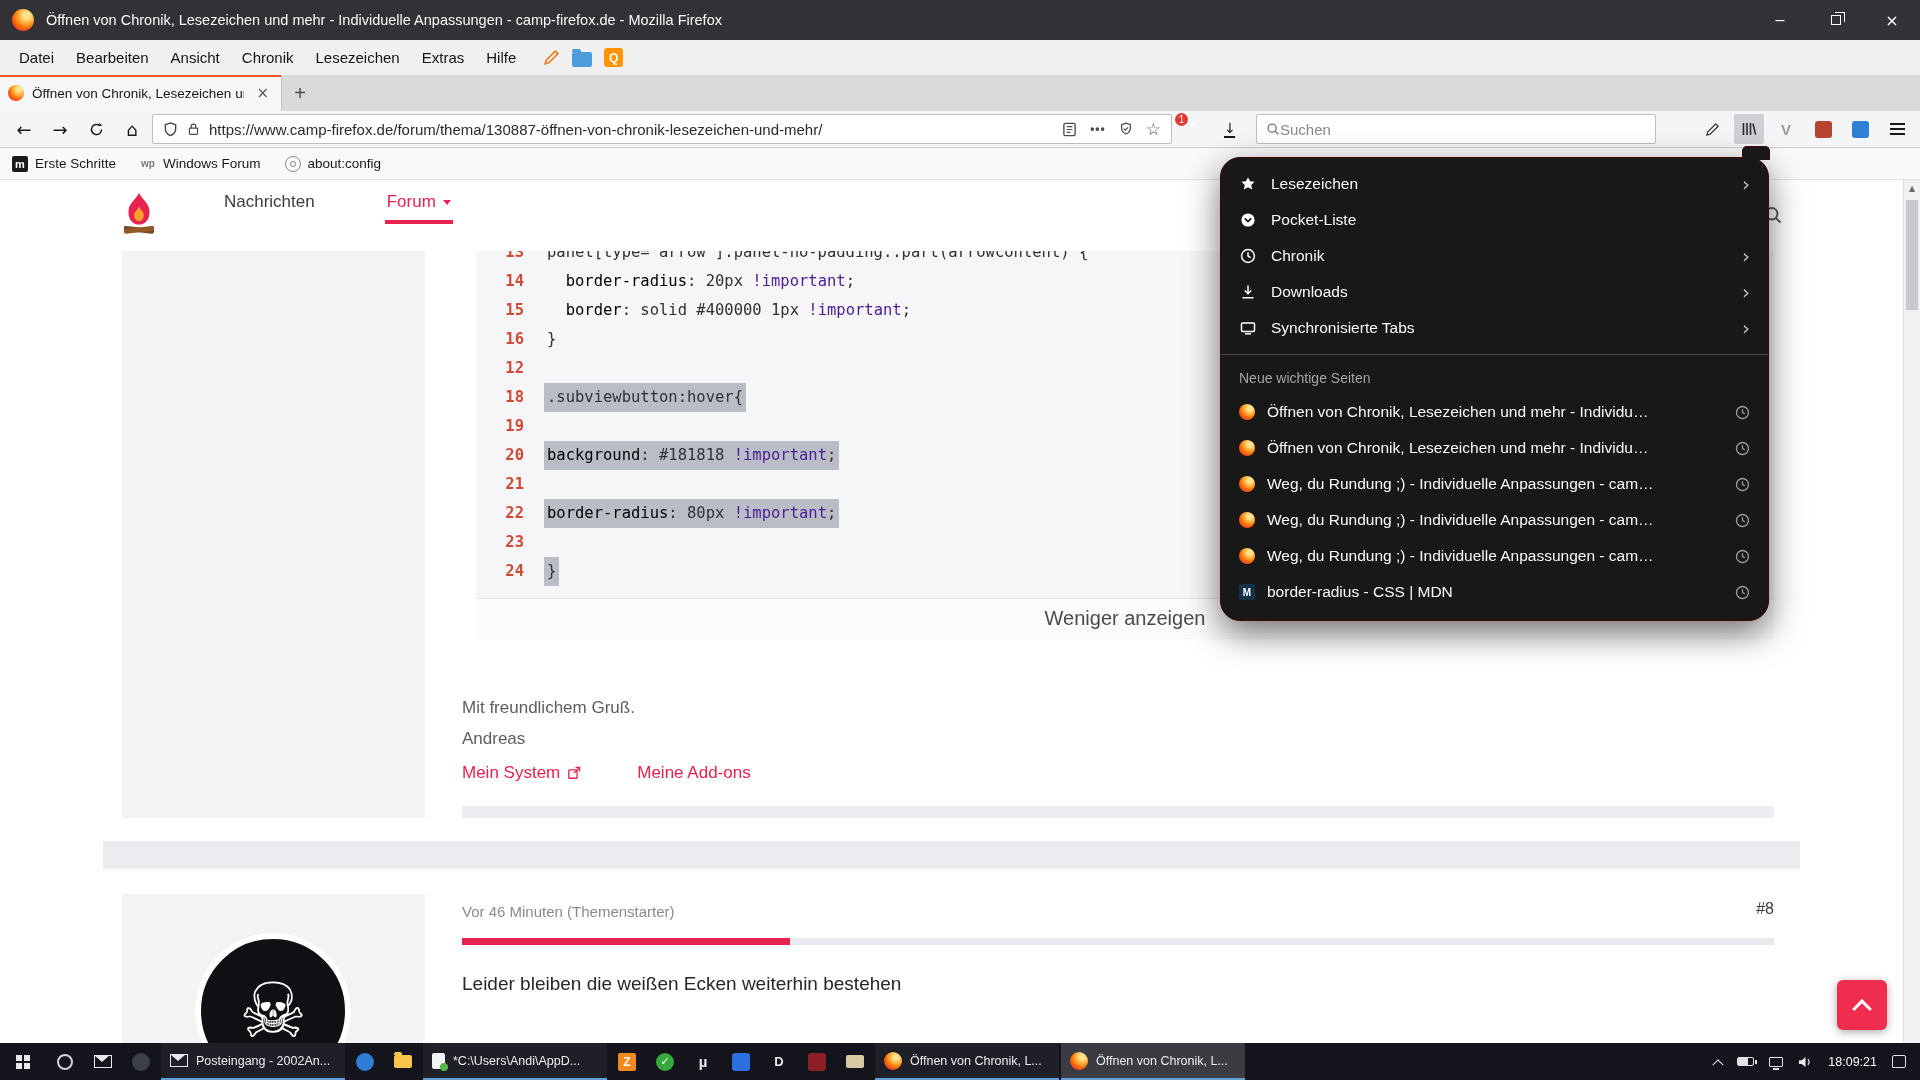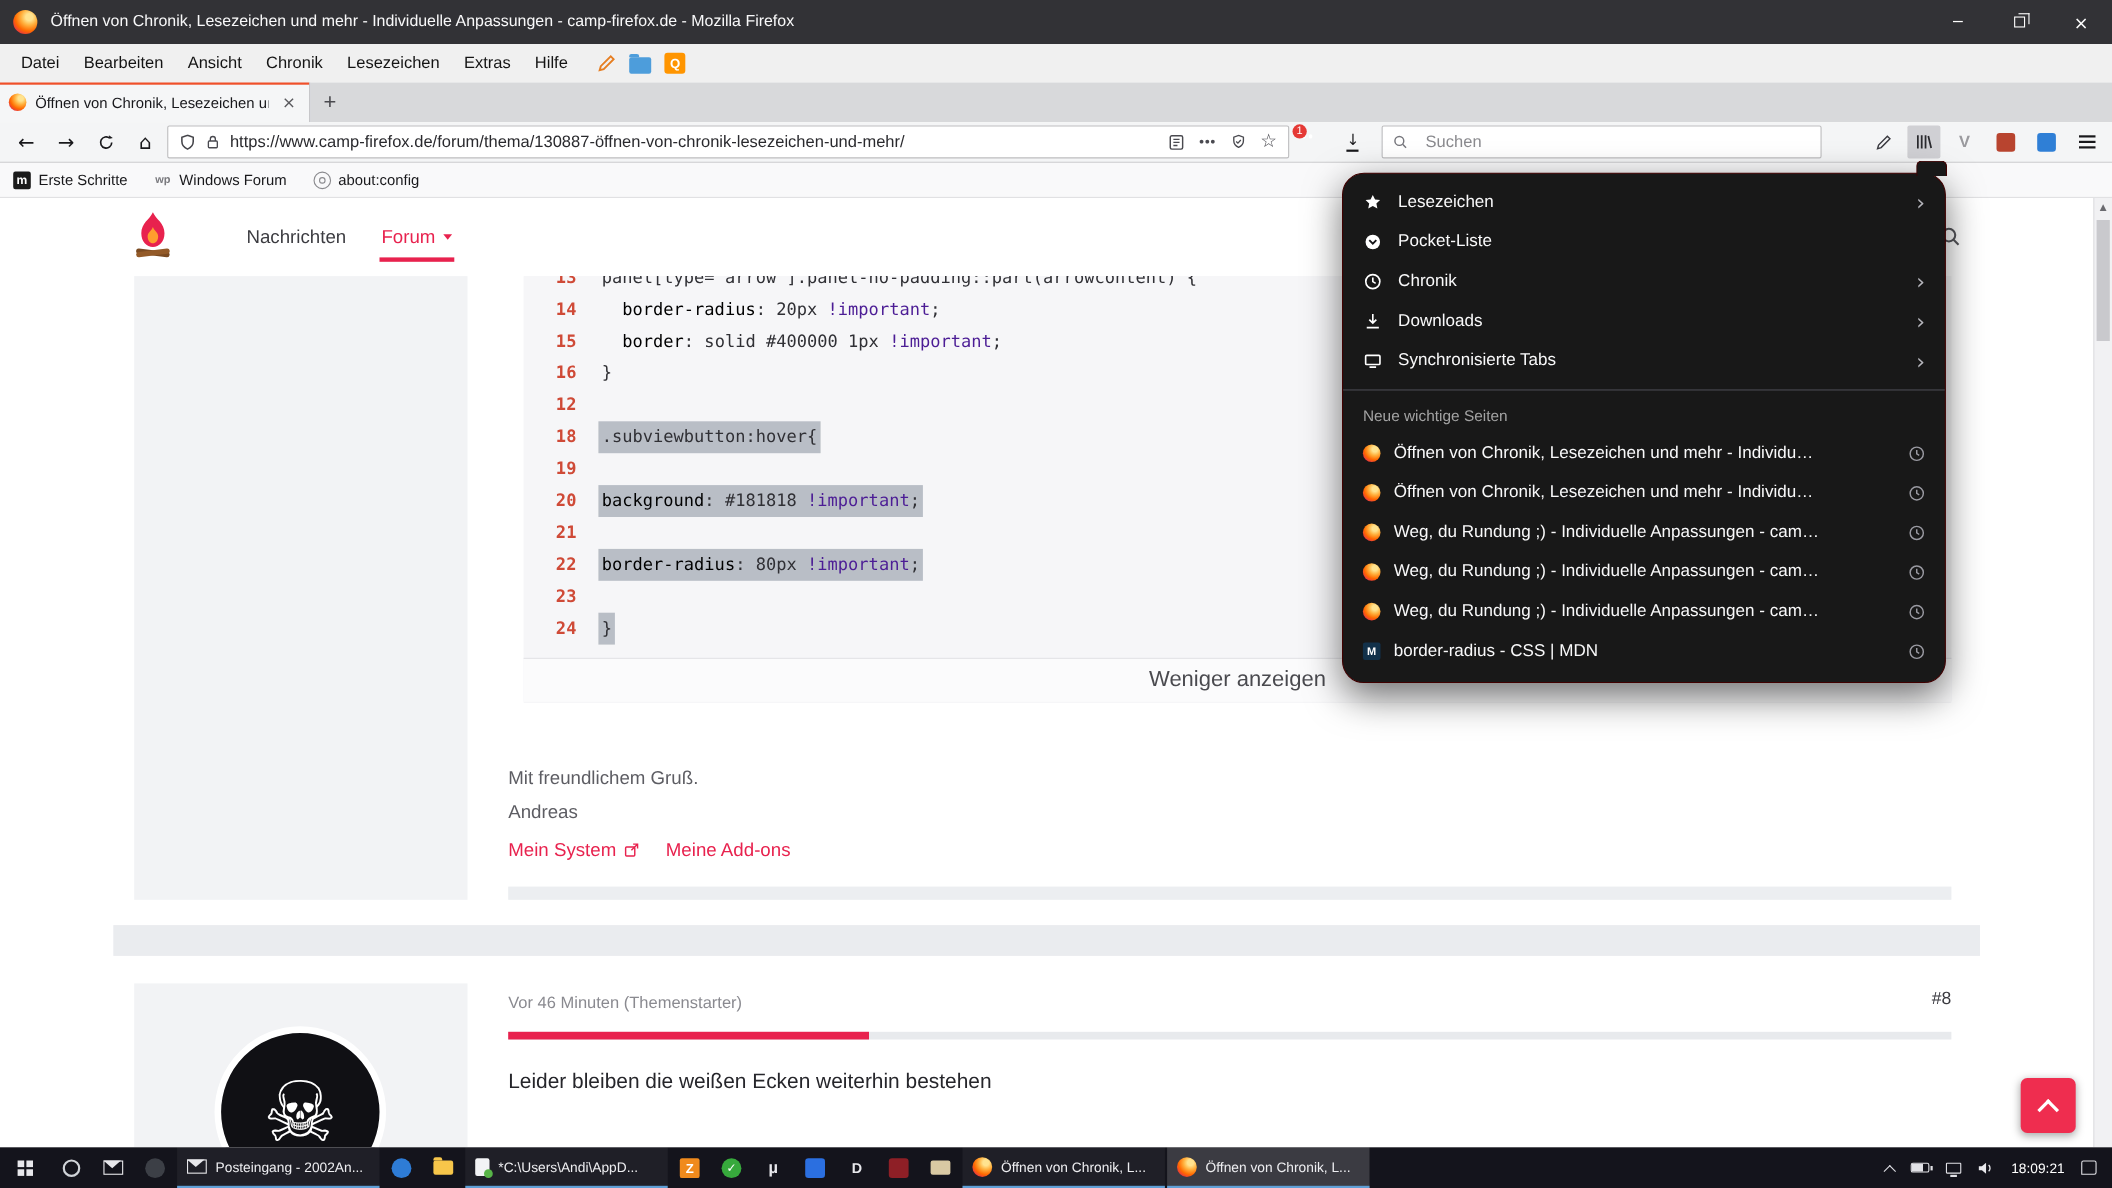--- a/index.html
+++ b/index.html
@@ -46,21 +46,21 @@
   .url-actions{display:flex;align-items:center;gap:13px;color:#4a4a50}
   .dots{font-weight:bold;font-size:12px;letter-spacing:1px}
   .star{font-size:17px;color:#4a4a50;line-height:1}
   .ghostery{position:relative;width:26px;height:26px;margin:0 4px;flex:none}
   .ghost{width:17px;height:19px;background:#29a8e0;border-radius:8px 8px 2px 2px;margin:4px auto 0;position:relative}
   .ghost::before{content:'';position:absolute;left:4px;top:6px;width:3px;height:4px;background:#fff;border-radius:2px;box-shadow:6px 0 0 #fff}
   .badge{position:absolute;top:-3px;left:-5px;background:#e53935;color:#fff;font-size:10px;line-height:13px;min-width:13px;text-align:center;border-radius:7px;padding:0 2px}
   .dl-wrap{display:flex;flex-direction:column;align-items:center}
   .dl-a{font-size:14px;line-height:1}
   .dl-bar{width:11px;height:2px;background:#18181b;margin-top:1px}
-  .searchbox{width:400px;height:30px;background:#fff;border:1px solid #bdbdbf;border-radius:2px;display:flex;align-items:center;padding:0 9px;gap:16px;margin-left:6px;flex:none}
+  .searchbox{width:400px;height:30px;background:#fff;border:1px solid #bdbdbf;border-radius:2px;display:flex;align-items:center;padding:0 9px;gap:0;margin-left:6px;flex:none}
   .searchbox input{border:none;outline:none;flex:1;font-family:"Liberation Sans",sans-serif;font-size:15px;color:#333;background:transparent}
   .searchbox input::placeholder{color:#8a8a8e}
   .right-icons{display:flex;align-items:center;gap:7px;margin-left:auto}
   .ri{width:30px;height:30px;display:grid;place-items:center;border-radius:2px;flex:none}
   .ri-library{background:#d0d0d4}
   .ext-v{color:#9a9a9e;font-weight:bold;font-size:15px}
   .ext-red{width:17px;height:17px;border-radius:3px;background:#b8442f}
   .ext-blue{width:17px;height:17px;border-radius:3px;background:#2f7fd6}
   .hamburger{width:15px;height:2px;background:#18181b;box-shadow:0 5px 0 #18181b,0 10px 0 #18181b;margin-bottom:10px}
 
@@ -71,21 +71,21 @@
   .bm-m{background:#1b1b1b;color:#fff;font-size:11px;font-weight:bold;border-radius:2px}
   .bm-wp{color:#7a7a7e;font-weight:bold;font-size:10px}
   .bm-gear{border:1.5px solid #8a8a8e;border-radius:50%;position:relative}
   .bm-gear::after{content:'';position:absolute;inset:4px;border:1.5px solid #8a8a8e;border-radius:50%}
 
   
   :root{--accent:#e8224e;--panel-bg:#181818;--panel-border:#400000}
   .content{position:absolute;left:0;top:180px;width:1920px;height:863px;background:#fff;overflow:hidden;z-index:10}
   .site-header{position:absolute;left:0;top:0;width:1903px;height:71px;background:#fff}
   .sh-logo{position:absolute;left:116px;top:11px}
-  .sh-nav{position:absolute;left:222px;top:0;height:71px;display:flex;align-items:center;gap:28px;font-size:17px;color:#3c3c41}
+  .sh-nav{position:absolute;left:222px;top:0;height:71px;display:flex;align-items:flex-start;gap:68px;font-size:17px;color:#3c3c41}
   .sh-item{display:flex;align-items:center;padding:8px 2px;border-bottom:4px solid transparent;margin-top:4px}
   .sh-item.active{color:var(--accent);border-bottom-color:var(--accent);font-weight:normal}
   .sh-caret{width:0;height:0;border-left:4px solid transparent;border-right:4px solid transparent;border-top:5px solid var(--accent);margin-left:7px}
   .sh-search{position:absolute;left:1763px;top:25px}
 
   .sidebar-box{position:absolute;background:#f2f3f5}
   .sidebar1{left:122px;top:71px;width:303px;height:567px}
   .sidebar2{left:122px;top:714px;width:303px;height:149px}
   .avatar{position:absolute;left:195px;top:753px;width:156px;height:156px;border-radius:50%;background:#101014;border:6px solid #fff;display:grid;place-items:center;color:#fff;font-size:76px;line-height:1}
 
@@ -95,21 +95,21 @@
   .code-line.clip{margin-top:-13px}
   .ln{width:36px;text-align:right;color:#cf4a37;font-weight:bold;margin-right:20px;flex:none}
   .lc{white-space:pre;padding:0 3px}
   .lc.selbg{background:#b9bec6}
   .tk-plain{color:#303035}
   .tk-prop{color:#000000}
   .tk-imp{color:#4c1d95}
   .show-less{height:40px;border-top:1px solid #e3e3e6;background:#fbfbfc;display:grid;place-items:center;font-size:20px;color:#4a4a4f}
 
   .p-text{position:absolute;font-size:17px;color:#5d5d63}
-  .links-row{position:absolute;left:462px;top:583px;display:flex;gap:24px;font-size:17px;color:var(--accent)}
+  .links-row{position:absolute;left:462px;top:583px;display:flex;gap:56px;font-size:17px;color:var(--accent)}
   .p-link{display:flex;align-items:center;gap:7px}
   .divider-bar{position:absolute;left:462px;top:626px;width:1312px;height:12px;background:#eceef1}
   .gap-strip{position:absolute;left:103px;top:661px;width:1697px;height:28px;background:#eaecef}
 
   .meta{position:absolute;left:462px;top:723px;font-size:15px;color:#8a8a90}
   .post-num{position:absolute;left:1714px;top:720px;width:60px;text-align:right;font-size:16px;color:#3a3a40}
   .pbar{position:absolute;left:462px;top:758px;width:1312px;height:7px;background:#e8eaed}
   .pbar-fill{width:328px;height:7px;background:var(--accent)}
   .post2-text{position:absolute;left:462px;top:793px;font-size:19px;color:#26262b}
 

